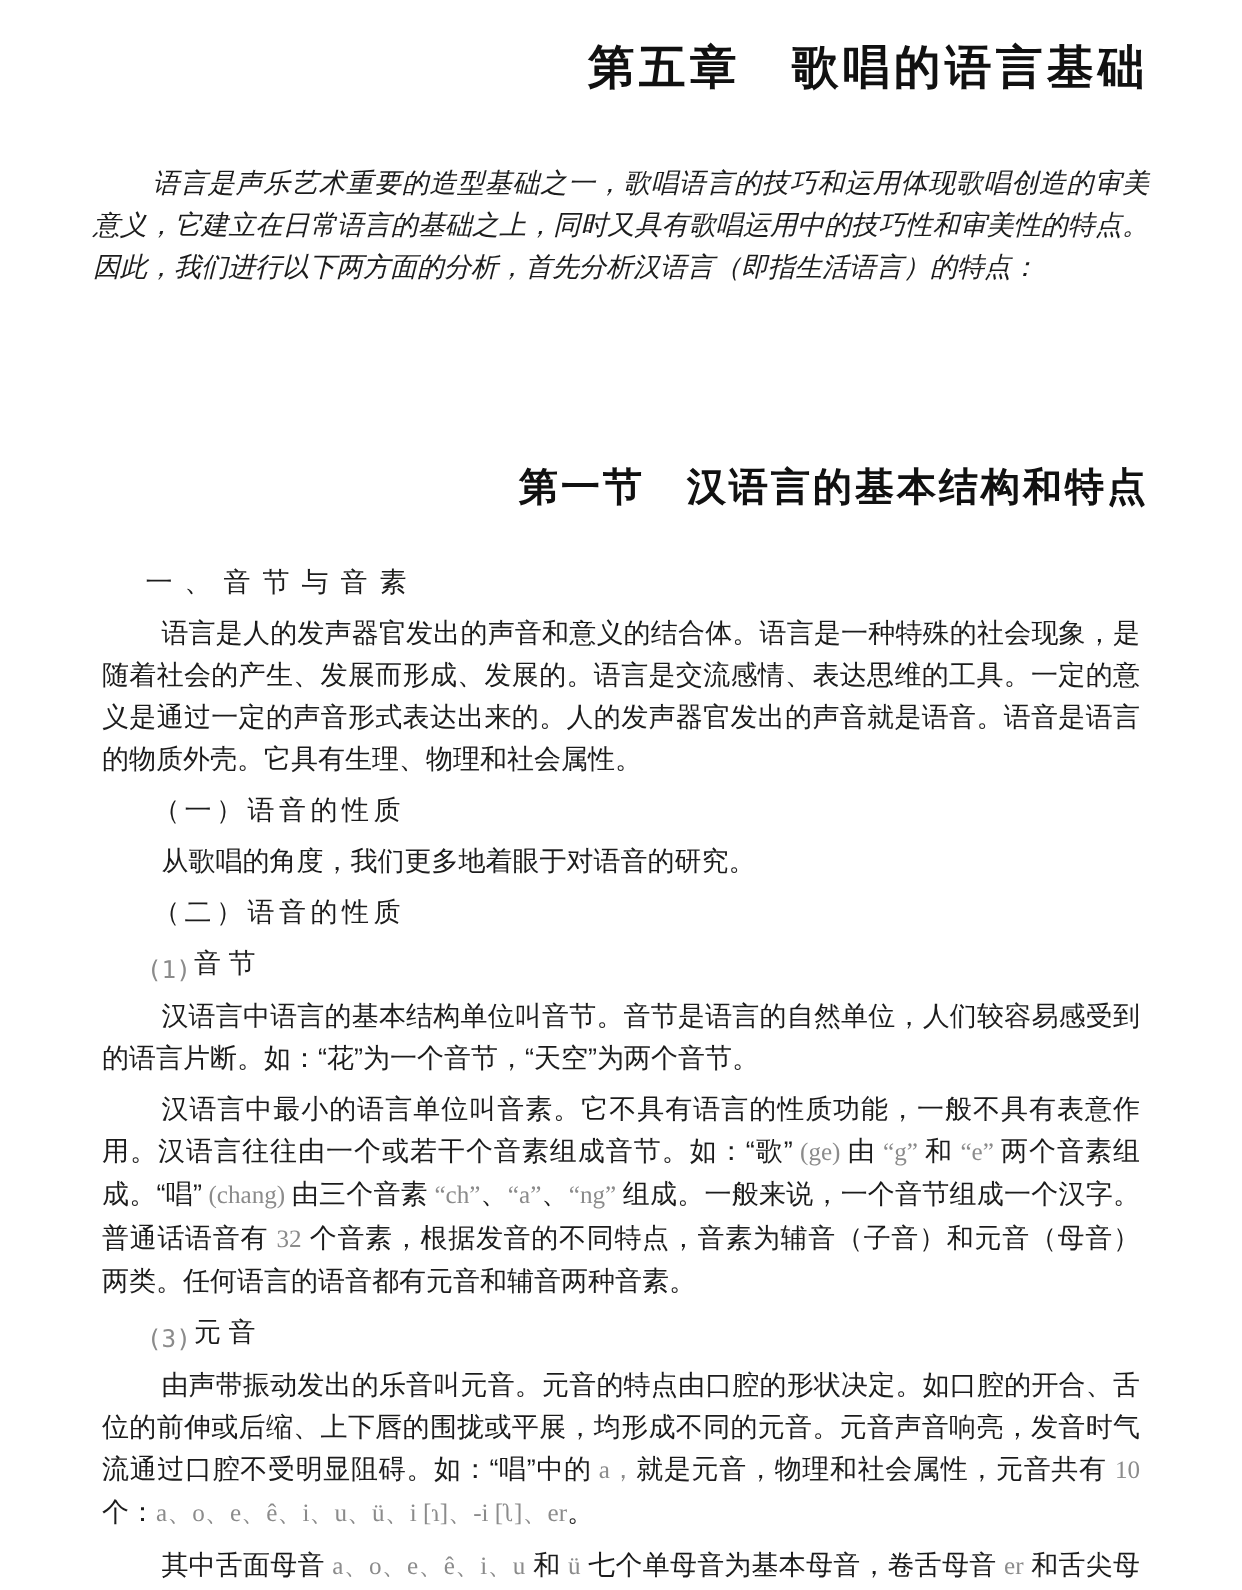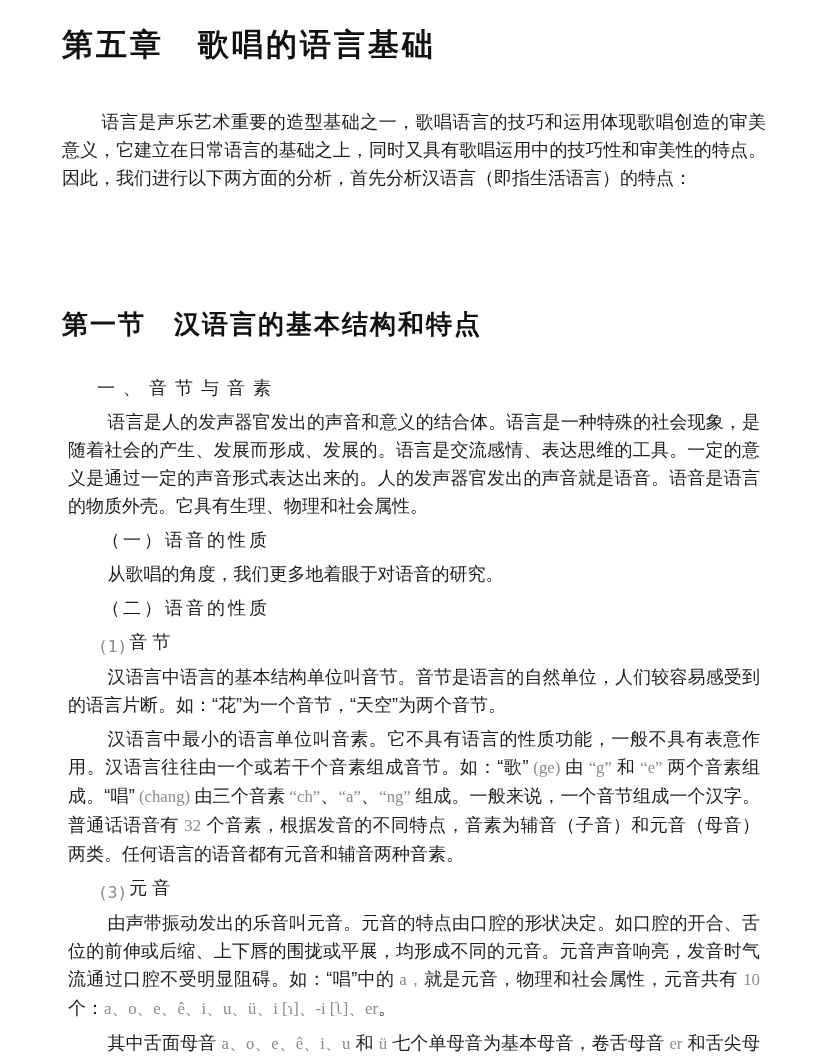--- a/index.html
+++ b/index.html
@@ -16,45 +16,46 @@
     box-sizing: border-box;
     padding: 26px 62px 0 62px;
     overflow: hidden;
     font-family: "Liberation Sans", "DejaVu Sans", sans-serif;
     color: #1c1c1c;
   }
   .chapter-title {
     font-size: 31px;
     line-height: 38px;
     font-weight: 700;
-    text-align: left;
+    text-align: right;
     letter-spacing: 3px;
     margin: 0 0 44px 0;
     color: #111111;
   }
   .section-title {
     font-size: 26px;
     line-height: 36px;
     font-weight: 700;
-    text-align: left;
+    text-align: right;
     letter-spacing: 2px;
     margin: 114px 0 32px 0;
     color: #111111;
   }
   .body-text, .blk {
     font-size: 18px;
     line-height: 28px;
   }
   .blk { margin: 6px; }
   .para {
     text-align: justify;
     text-indent: 2.2em;
   }
   .intro {
     margin: 0;
+    font-style: italic;
   }
   .heading-spaced {
     letter-spacing: 8px;
     margin-left: 35px;
     font-weight: 400;
   }
   .subheading {
     letter-spacing: 3px;
     margin-left: 40px;
   }

